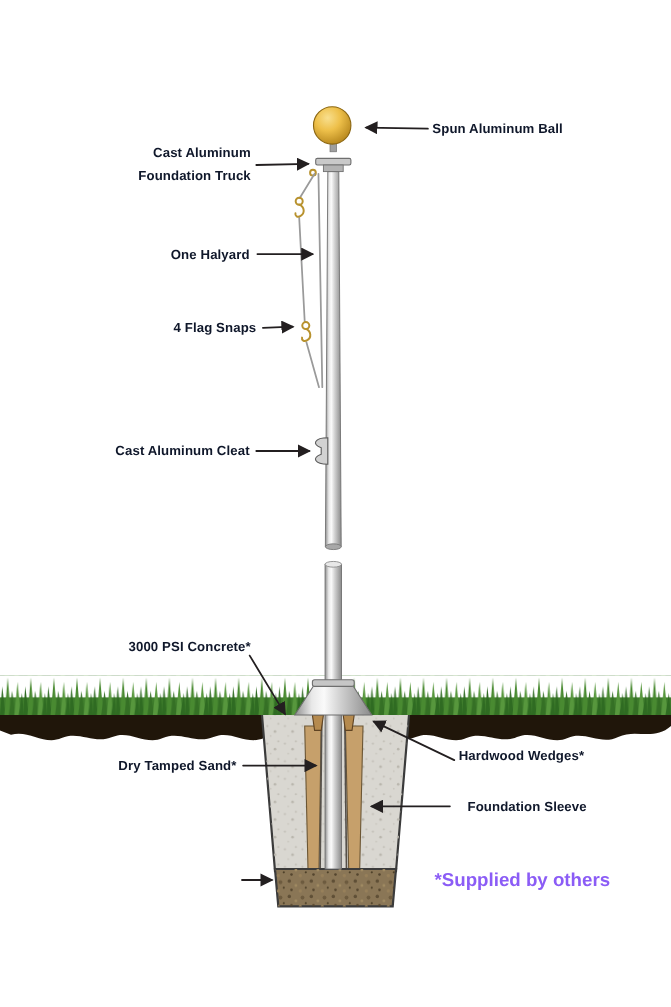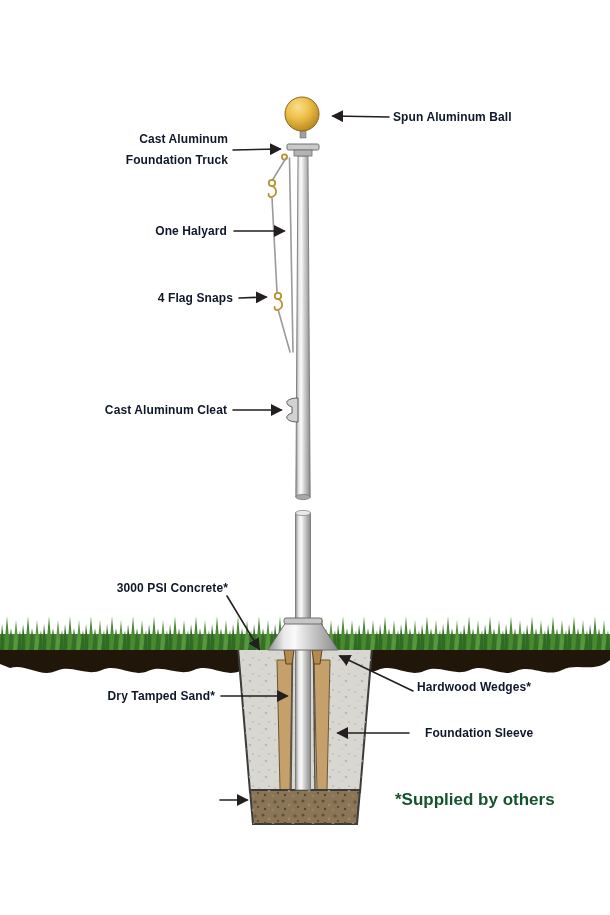--- a/index.html
+++ b/index.html
@@ -20,21 +20,21 @@
     color: #0f172a;
     white-space: nowrap;
     line-height: 21px;
     letter-spacing: 0.1px;
   }
   .right-align { text-align: right; }
   .footnote {
     position: absolute;
     font-size: 17px;
     font-weight: 700;
-    color: #14532d;
+    color: #8b5cf6;
     white-space: nowrap;
   }
 </style>
 </head>
 <body>
 
 <div class="stage">
 
   <svg class="diagram-svg" width="610" height="915" viewBox="0 0 610 915">
     <defs>

